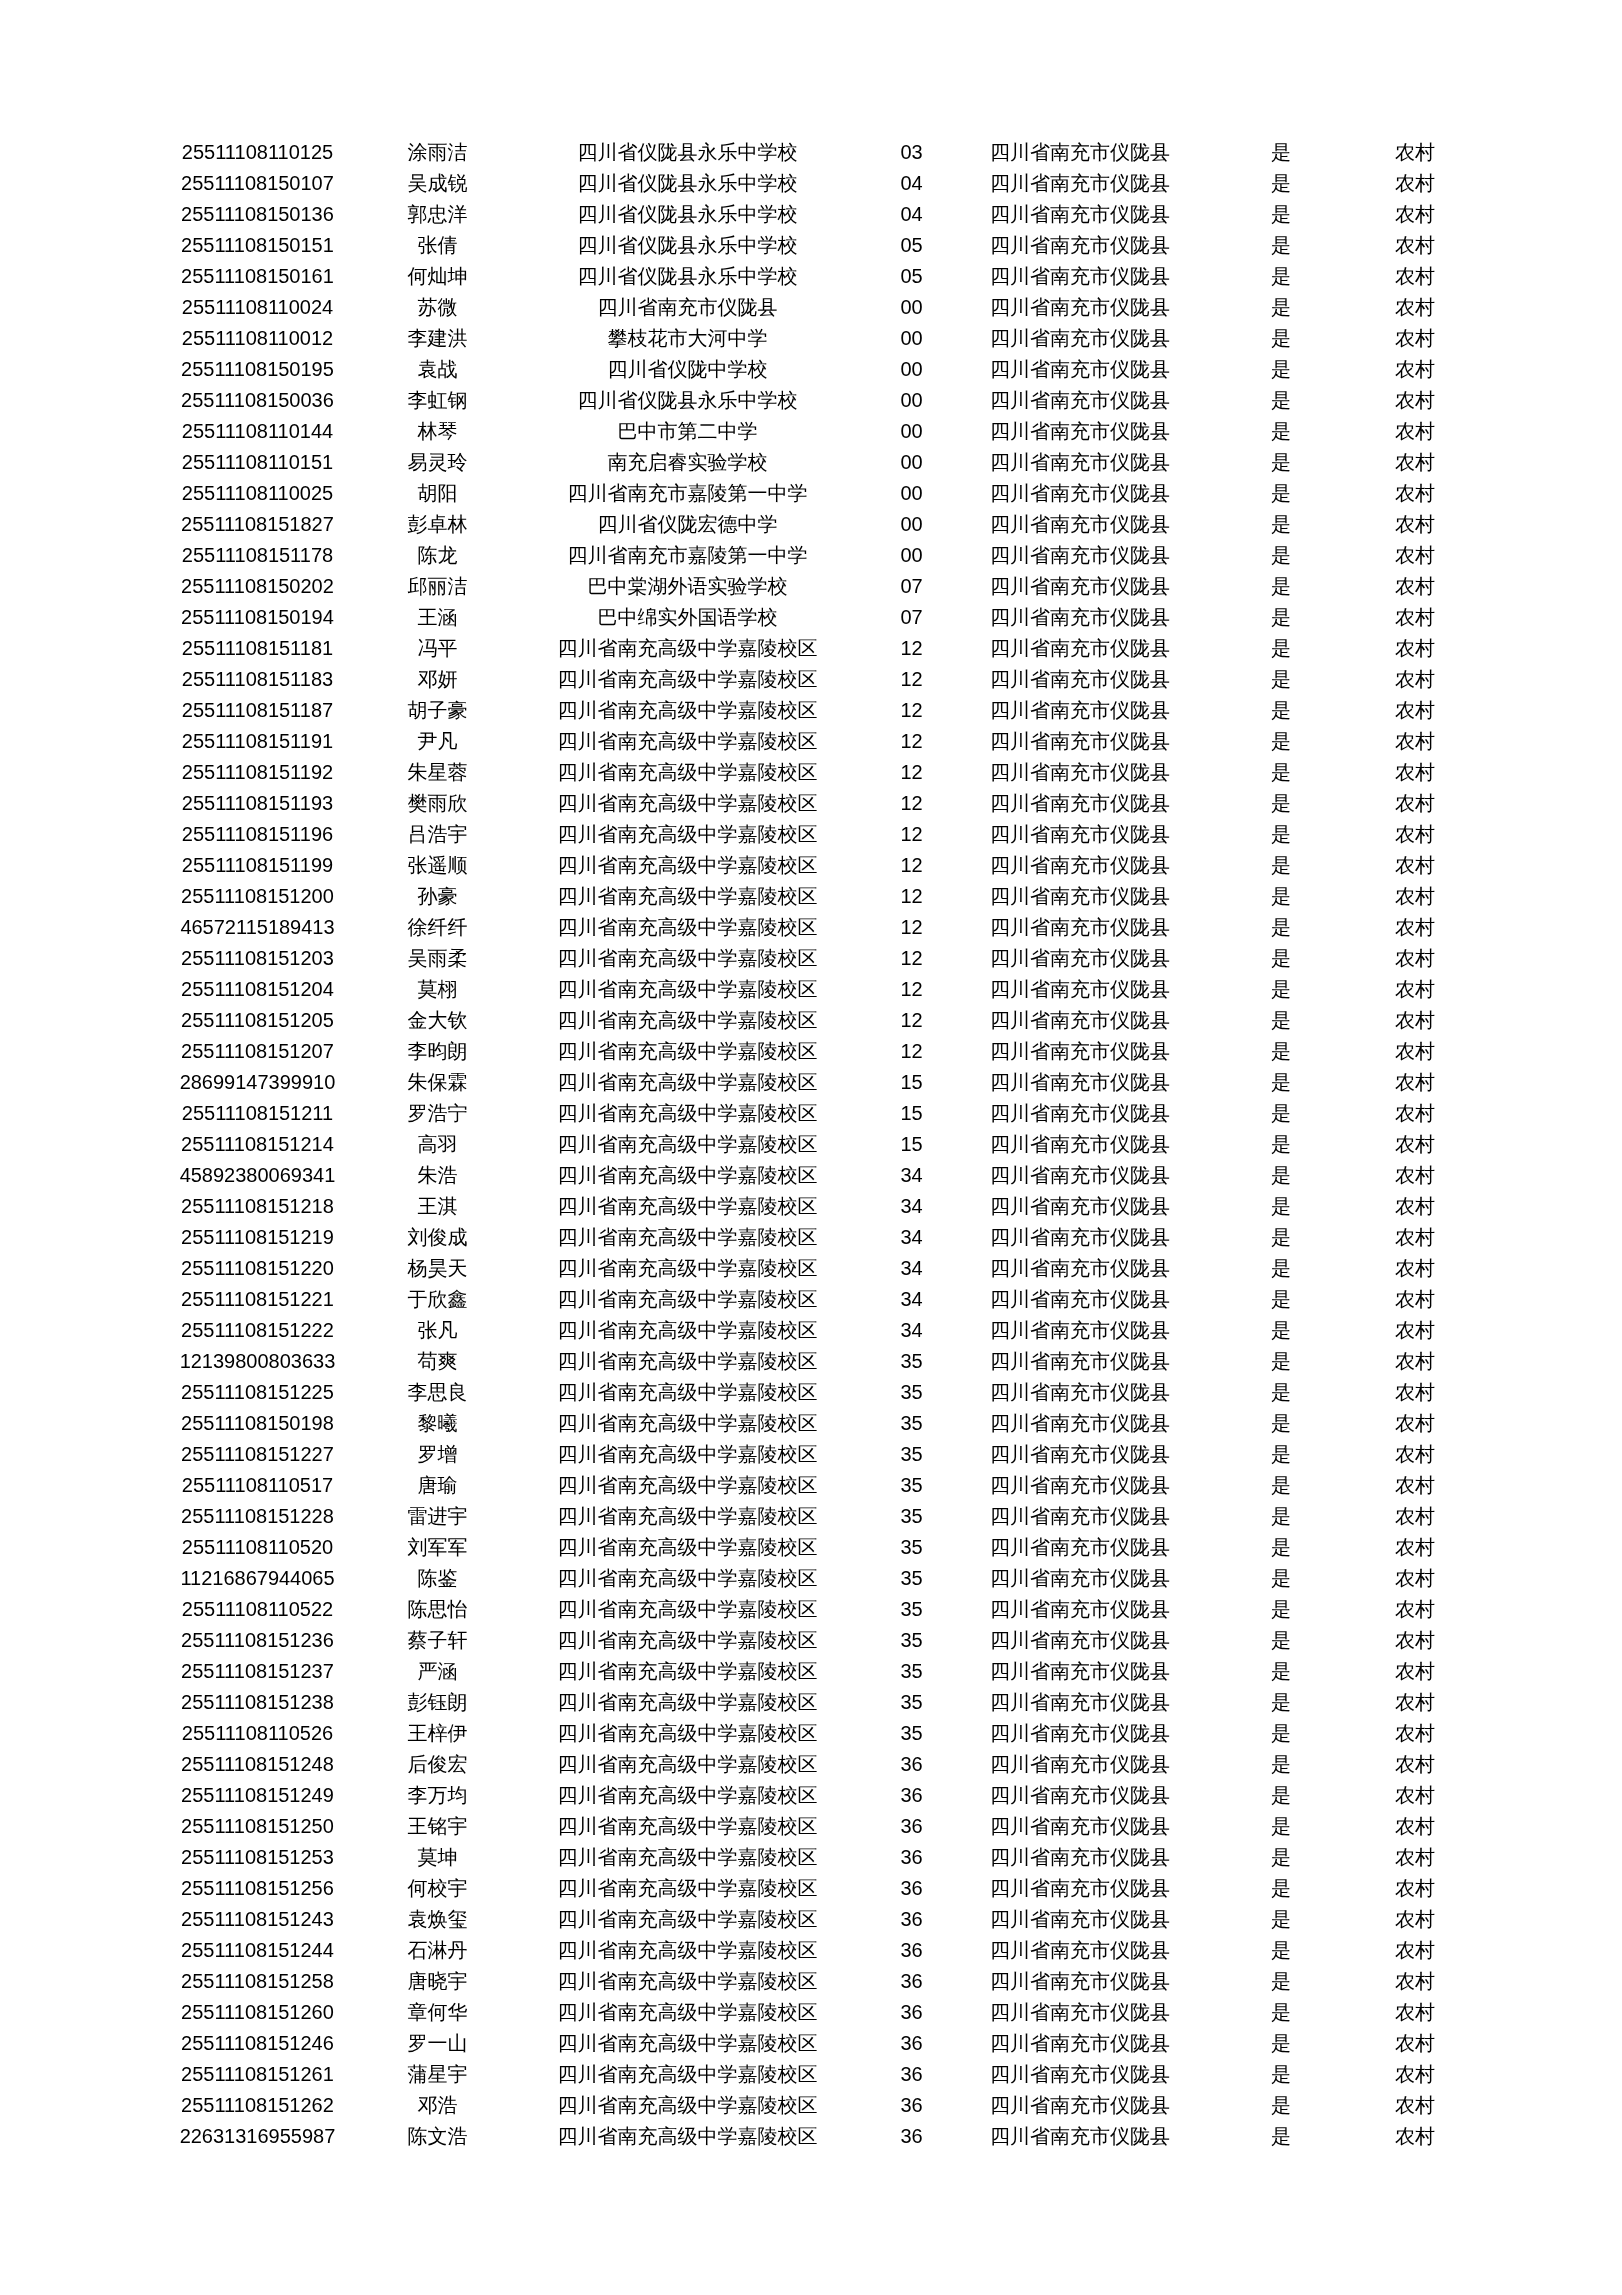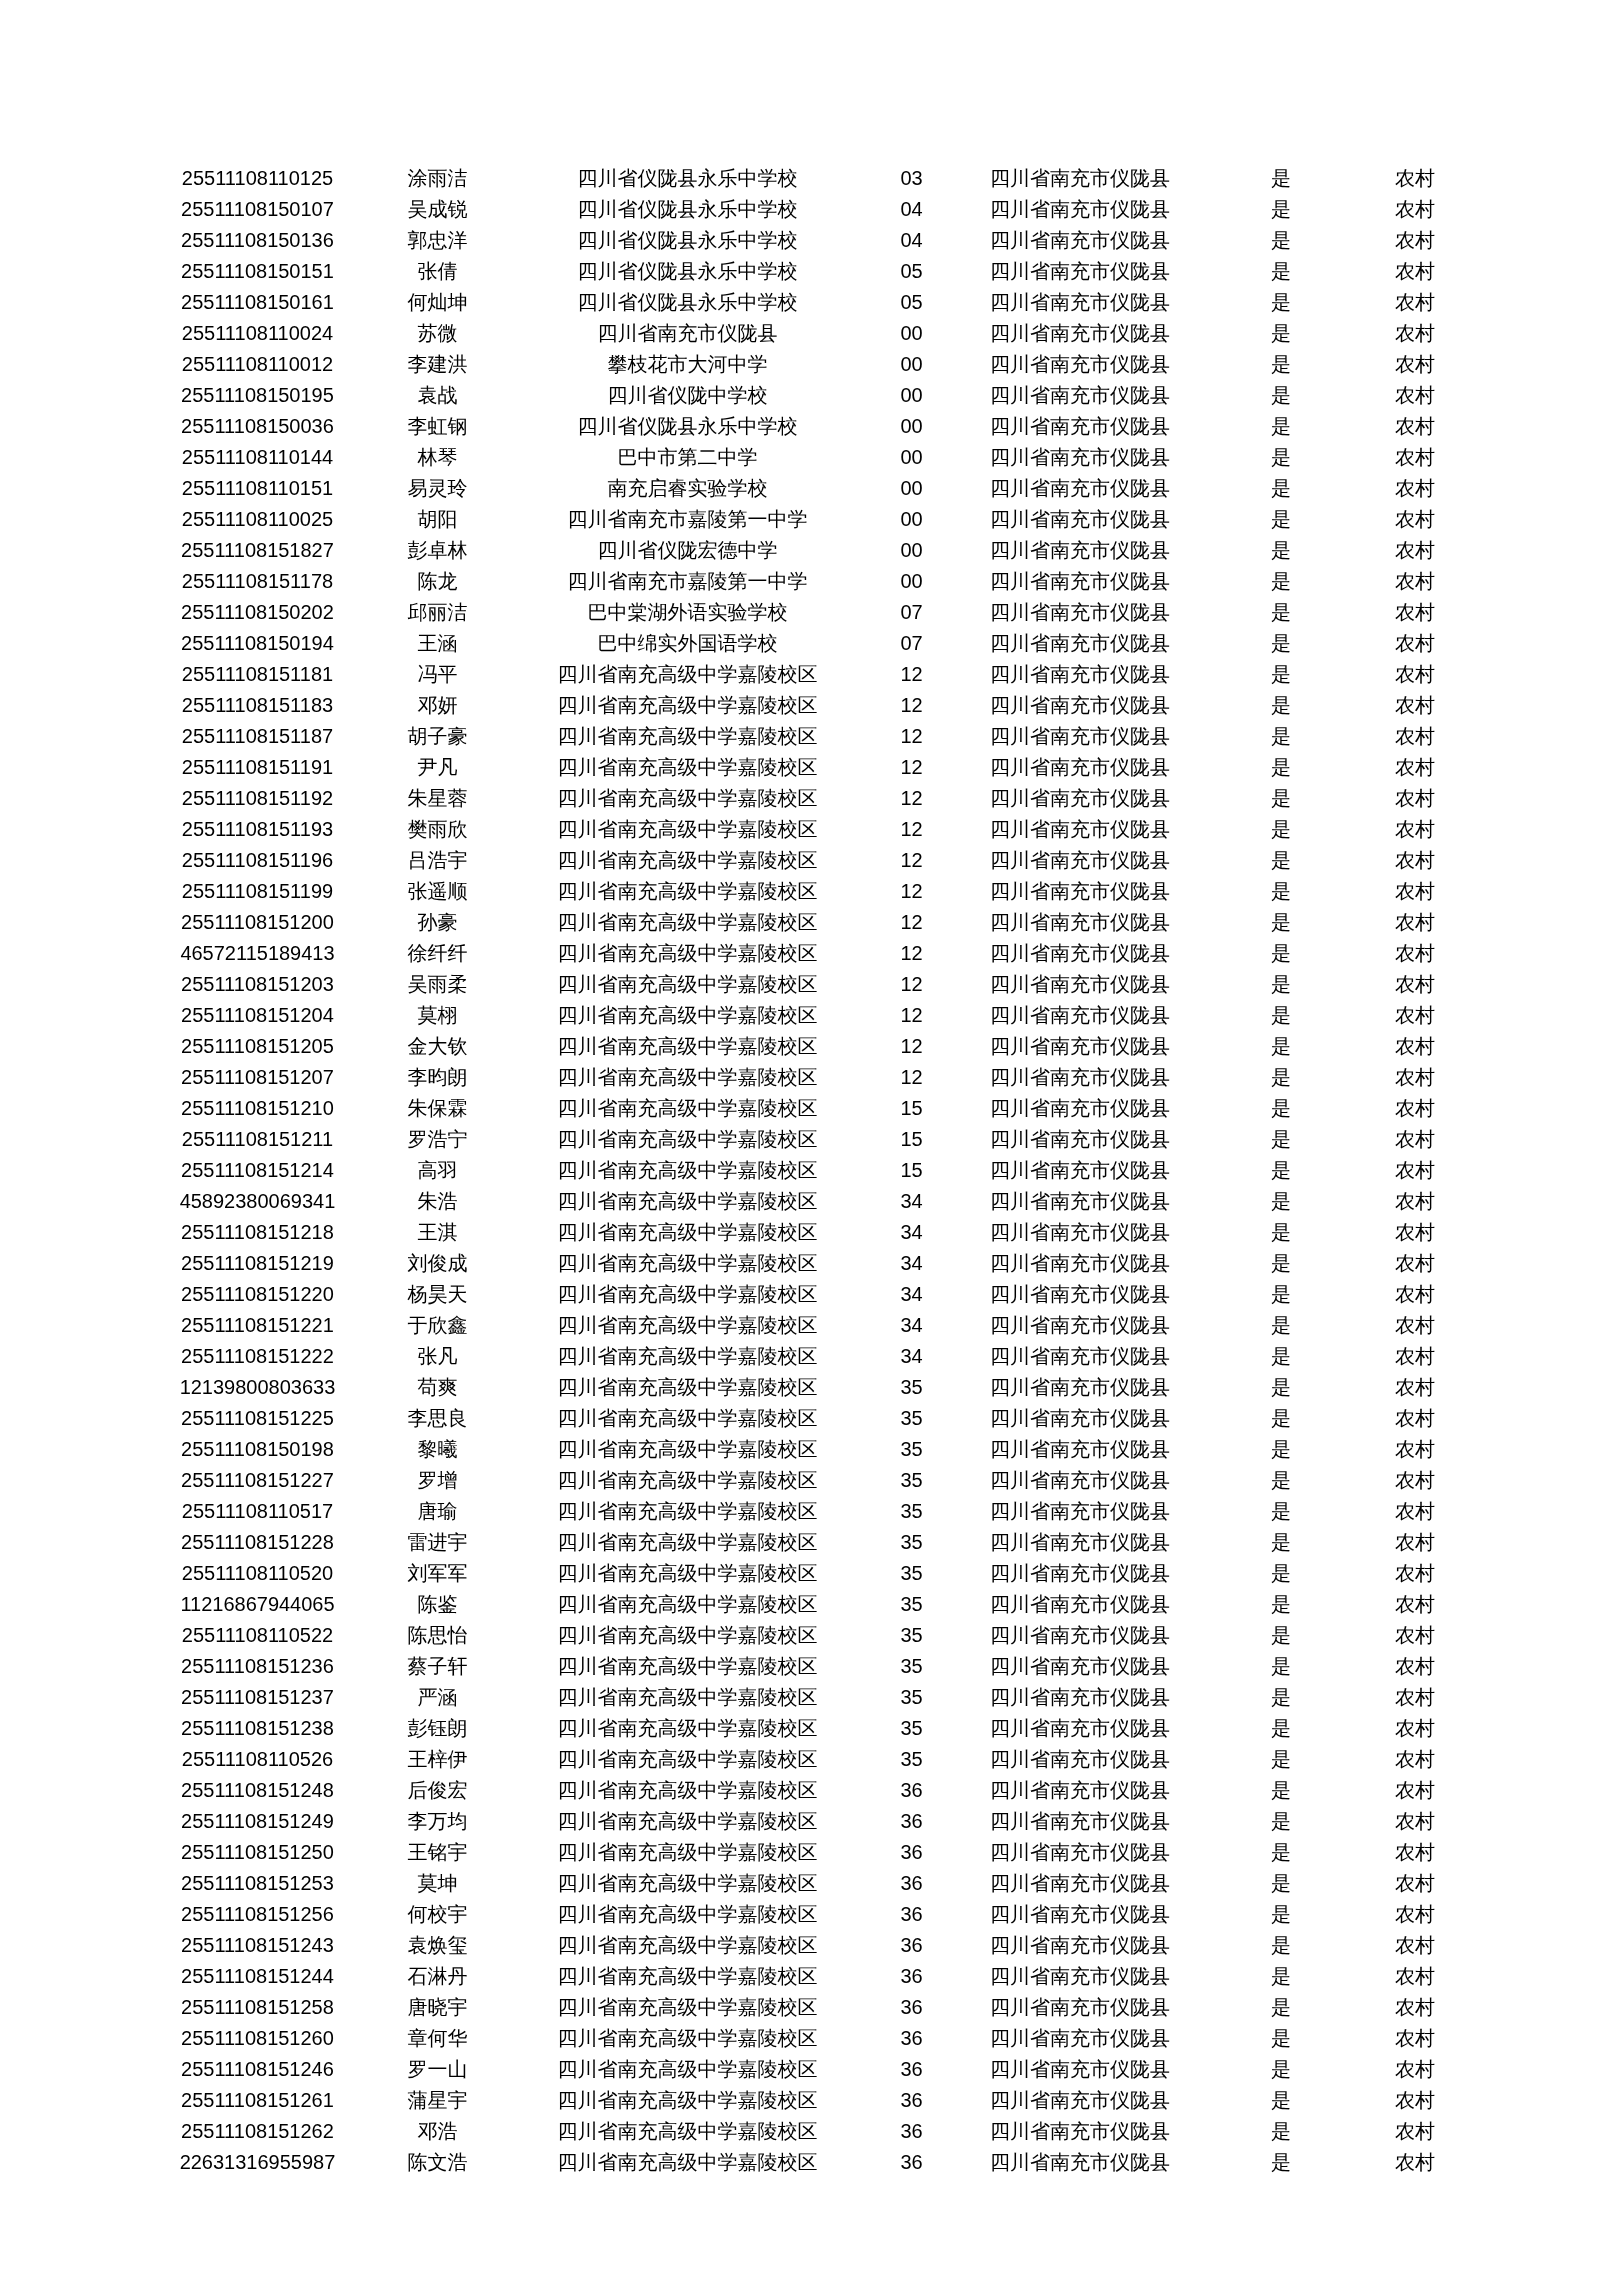--- a/index.html
+++ b/index.html
@@ -8,21 +8,21 @@
     height: 2295px;
     position: relative;
     background: #ffffff;
     color: #000000;
     font-family: "Liberation Sans", "DejaVu Sans", sans-serif;
     overflow: hidden;
   }
   .sheet {
     position: absolute;
     left: 151px;
-    top: 163px;
+    top: 137px;
     width: 1319px;
   }
   .row {
     display: flex;
     height: 31px;
     align-items: center;
   }
   .cell {
     font-size: 20px;
     line-height: 31px;
@@ -306,21 +306,21 @@
     <div class="row">
       <div class="cell c0">25511108151207</div>
       <div class="cell c1">李昀朗</div>
       <div class="cell c2">四川省南充高级中学嘉陵校区</div>
       <div class="cell c3">12</div>
       <div class="cell c4">四川省南充市仪陇县</div>
       <div class="cell c5">是</div>
       <div class="cell c6">农村</div>
     </div>
     <div class="row">
-      <div class="cell c0">25511108151210</div>
+      <div class="cell c0">28699147399910</div>
       <div class="cell c1">朱保霖</div>
       <div class="cell c2">四川省南充高级中学嘉陵校区</div>
       <div class="cell c3">15</div>
       <div class="cell c4">四川省南充市仪陇县</div>
       <div class="cell c5">是</div>
       <div class="cell c6">农村</div>
     </div>
     <div class="row">
       <div class="cell c0">25511108151211</div>
       <div class="cell c1">罗浩宁</div>

